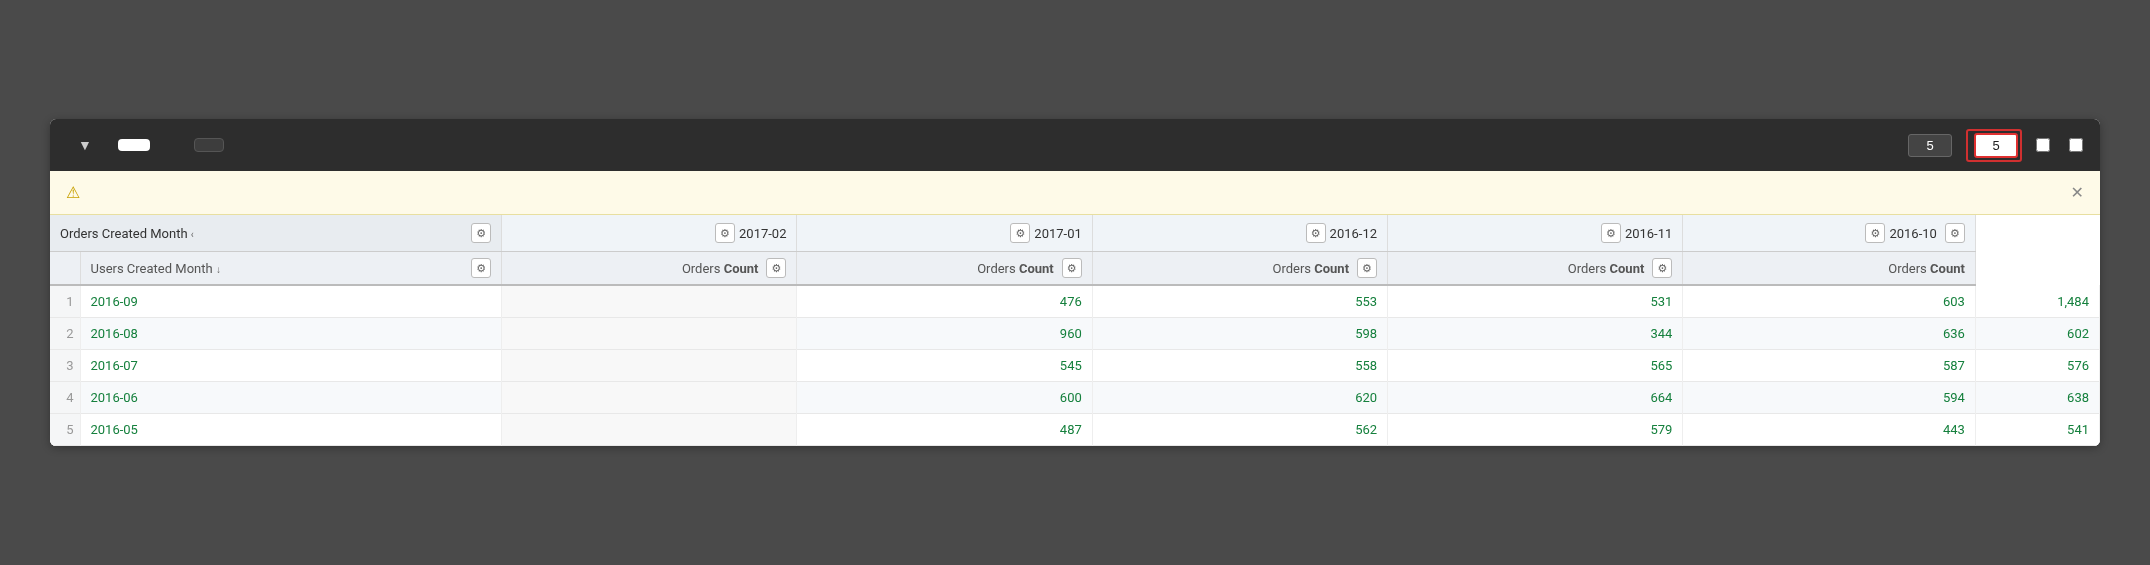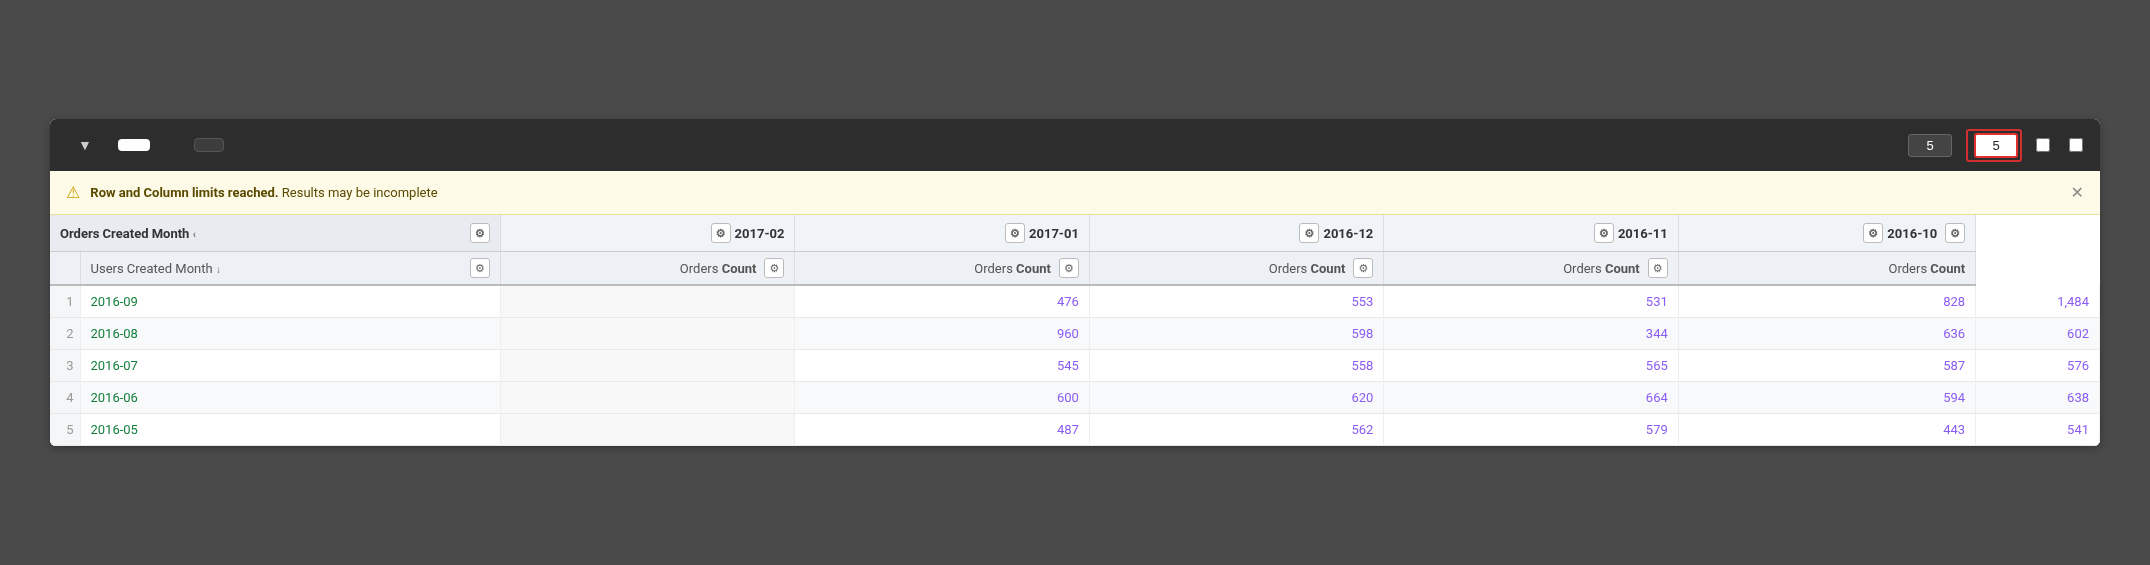--- a/index.html
+++ b/index.html
@@ -130,21 +130,21 @@
       border-collapse: collapse;
       font-size: 13px;
     }
     
     .header-row-1 th {
       background: #e8ecf0;
       border-bottom: 1px solid #ccc;
       border-right: 1px solid #ddd;
       padding: 8px 10px;
       text-align: left;
-      font-weight: 700;
+      font-weight: 400;
       color: #333;
       white-space: nowrap;
     }
     .header-row-1 th.pivot-header {
       background: #e8ecf0;
       text-align: left;
     }
     .header-row-1 th.data-header {
       background: #f0f4f8;
       text-align: right;
@@ -187,21 +187,21 @@
       width: 30px;
       padding-right: 6px;
       background: #f5f6f7;
     }
     td.dim-cell {
       text-align: left;
       font-weight: 400;
     }
     td.val-cell {
       text-align: right;
-      color: #8b5cf6;
+      color: #15803d;
     }
     td.empty-cell {
       background: #f8f8f8;
     }
     .gear-icon {
       display: inline-flex;
       align-items: center;
       justify-content: center;
       width: 20px;
       height: 20px;
@@ -271,23 +271,20 @@
       </div>
       <div class="checkbox-group">
         <input type="checkbox" style="">
         <span></span>
       </div>
     </div>
   </div>
 
   <div class="warning-banner">
     <span class="warning-icon">⚠</span>
-    <span>
-      <strong>Row and Column limits reached.</strong><span> Results may be incomplete</span>
-    </span>
     <span class="warning-close">✕</span>
   </div>
 
   <div class="table-wrapper">
     <table>
       <thead>
 
         <tr class="header-row-1">
           <th colspan="2" class="pivot-header">
             <div class="header-cell-content">
@@ -375,21 +372,21 @@
       </thead>
       <tbody id="table-body">
 
       <tr>
             <td class="row-num">1</td>
             <td class="dim-cell">2016-09</td>
             <td class="val-cell empty-cell"></td>
             <td class="val-cell">476</td>
             <td class="val-cell">553</td>
             <td class="val-cell">531</td>
-            <td class="val-cell">828</td>
+            <td class="val-cell">603</td>
             <td class="val-cell">1,484</td>
           </tr>
           <tr>
             <td class="row-num">2</td>
             <td class="dim-cell">2016-08</td>
             <td class="val-cell empty-cell"></td>
             <td class="val-cell">960</td>
             <td class="val-cell">598</td>
             <td class="val-cell">344</td>
             <td class="val-cell">636</td>

